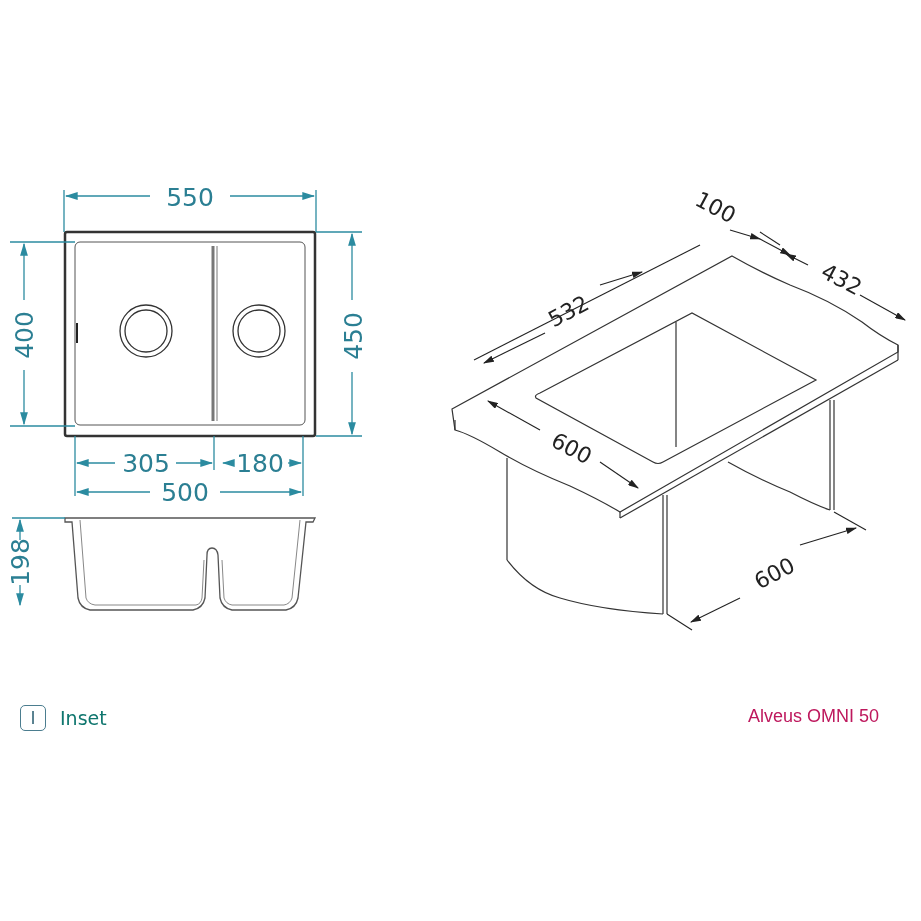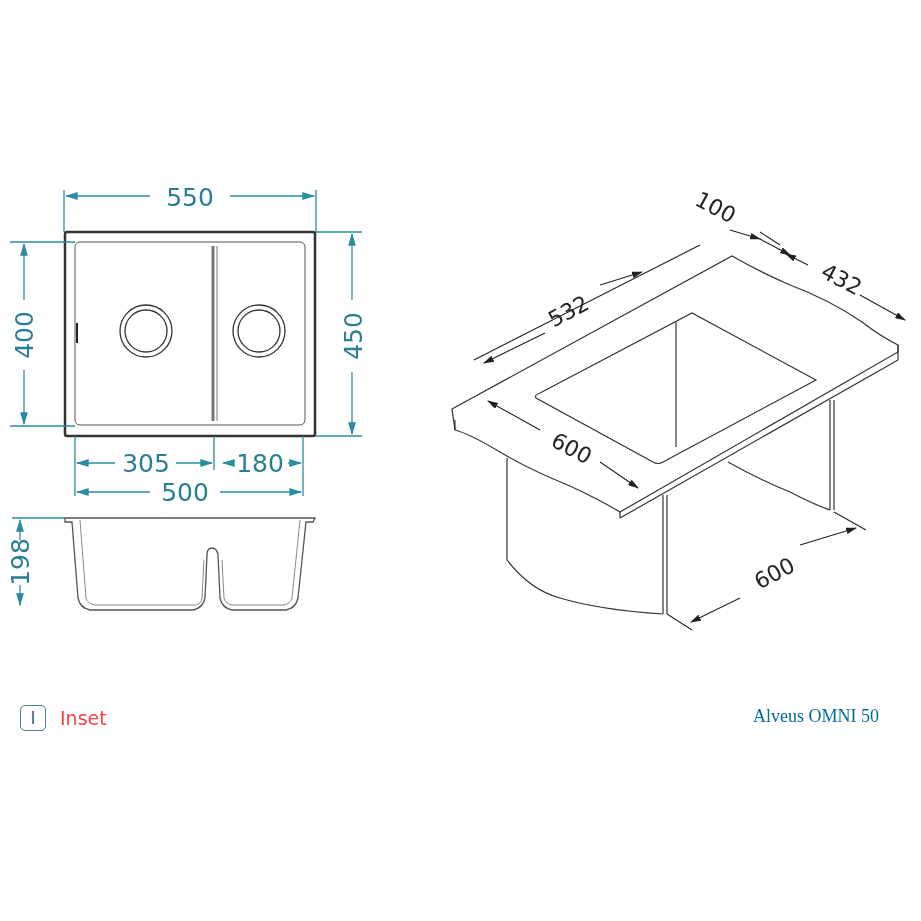--- a/index.html
+++ b/index.html
@@ -4,22 +4,22 @@
 <style>
   html,body{margin:0;padding:0;background:#ffffff;}
   body{width:921px;height:921px;position:relative;overflow:hidden;font-family:"DejaVu Sans",sans-serif;}
   #canvas{position:absolute;left:0;top:0;width:921px;height:921px;}
   .dim{fill:#2b7f93;font-family:"DejaVu Sans",sans-serif;font-size:25px;}
   .dimb{fill:#222;font-family:"DejaVu Sans",sans-serif;font-size:22px;}
   .teal{stroke:#2b8ba0;stroke-width:1.3;fill:none;}
   .ink{stroke:#333;fill:none;}
   .footer-left{position:absolute;left:20px;top:705px;display:flex;align-items:center;gap:14px;}
   .badge{width:26px;height:26px;border:1.5px solid #4b7d8f;border-radius:5px;display:flex;align-items:center;justify-content:center;color:#3c6c7d;font-size:17px;box-sizing:border-box;}
-  .footer-text{color:#ef4444;font-size:19px;font-family:"DejaVu Sans",sans-serif;}
-  .footer-right{position:absolute;right:42px;top:706px;color:#0369a1;font-size:18px;font-family:Liberation Serif, serif;}
+  .footer-text{color:#0f766e;font-size:19px;font-family:"DejaVu Sans",sans-serif;}
+  .footer-right{position:absolute;right:42px;top:706px;color:#be185d;font-size:18px;font-family:Liberation Sans, sans-serif;}
 </style>
 </head>
 <body>
 
 <svg id="canvas" viewBox="0 0 921 921" xmlns="http://www.w3.org/2000/svg">
   <defs>
     <marker id="at" markerWidth="10" markerHeight="6" refX="9" refY="3" orient="auto">
         <path d="M0,0 L10,3 L0,6z" fill="#2b8ba0"></path>
       </marker>
     <marker id="ab" markerWidth="10" markerHeight="6" refX="9" refY="3" orient="auto">

